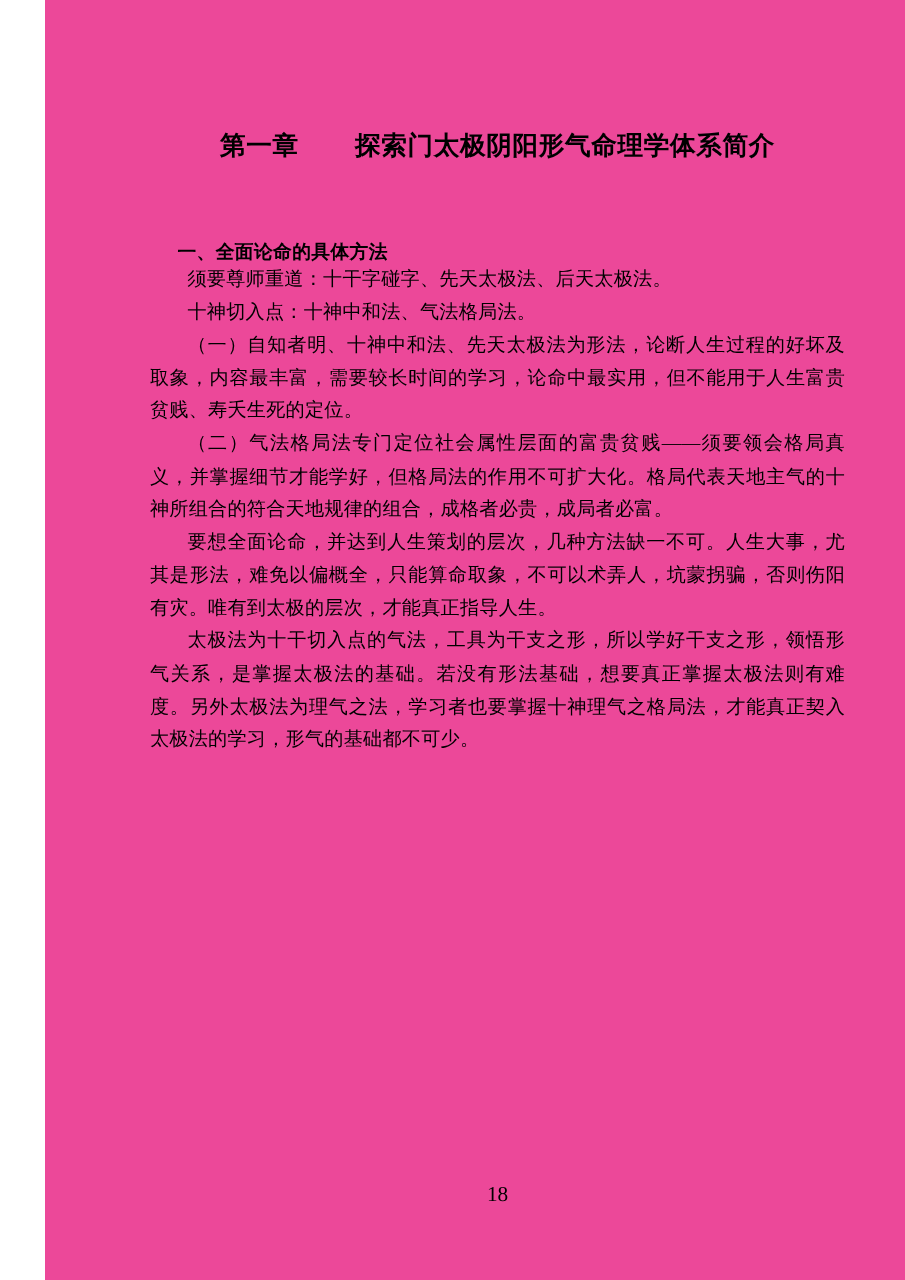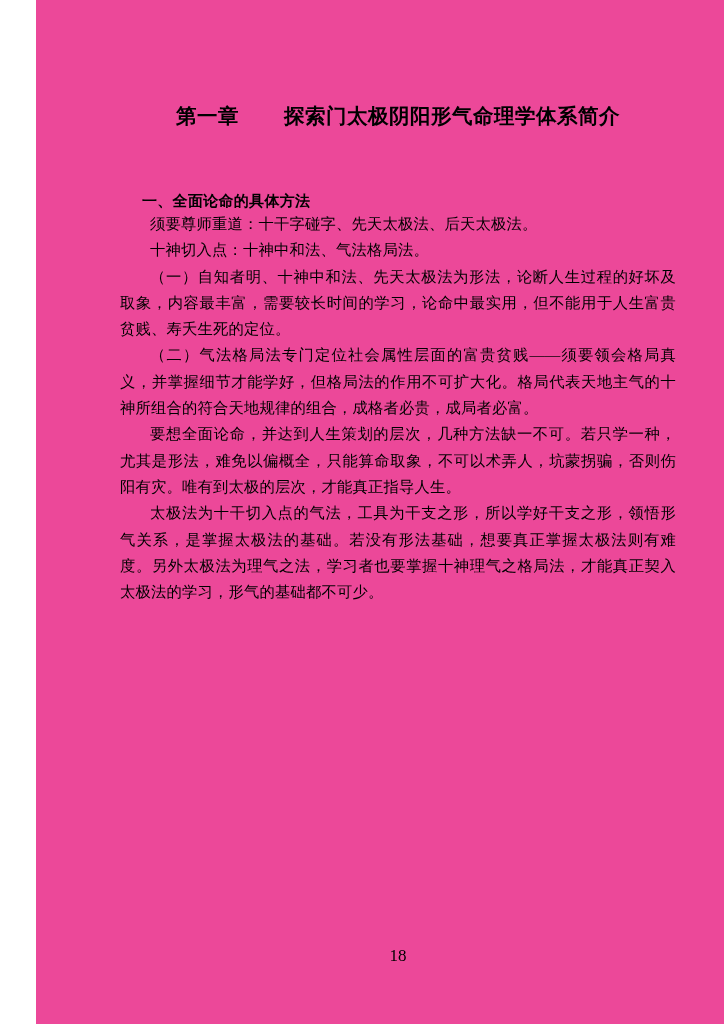--- a/index.html
+++ b/index.html
@@ -82,19 +82,19 @@
 
   <p class="body-line indent2 block-gap-lg">须要尊师重道：十干字碰字、先天太极法、后天太极法。</p>
 
   <p class="body-line indent2 block-gap-sm">十神切入点：十神中和法、气法格局法。</p>
 
   <p class="body-line indent2 block-gap-md">（一）自知者明、十神中和法、先天太极法为形法，论断人生过程的好坏及取象，内容最丰富，需要较长时间的学习，论命中最实用，但不能用于人生富贵贫贱、寿夭生死的定位。</p>
 
   <p class="body-line indent2 block-gap-md">（二）气法格局法专门定位社会属性层面的富贵贫贱——须要领会格局真义，并掌握细节才能学好，但格局法的作用不可扩大化。格局代表天地主气的十神所组合的符合天地规律的组合，成格者必贵，成局者必富。</p>
 
 
-  <p class="body-line indent2 block-gap-md">要想全面论命，并达到人生策划的层次，几种方法缺一不可。若只学一种，尤其是形法，难免以偏概全，只能算命取象，不可以术弄人，坑蒙拐骗，否则伤阳有灾。唯有到太极的层次，才能真正指导人生。</p>
+  <p class="body-line indent2 block-gap-md">要想全面论命，并达到人生策划的层次，几种方法缺一不可。人生大事，尤其是形法，难免以偏概全，只能算命取象，不可以术弄人，坑蒙拐骗，否则伤阳有灾。唯有到太极的层次，才能真正指导人生。</p>
 
   <p class="body-line indent2 block-gap-md">太极法为十干切入点的气法，工具为干支之形，所以学好干支之形，领悟形气关系，是掌握太极法的基础。若没有形法基础，想要真正掌握太极法则有难度。另外太极法为理气之法，学习者也要掌握十神理气之格局法，才能真正契入太极法的学习，形气的基础都不可少。</p>
 
   <div class="page-number">18</div>
 
 </div>
 
 </body></html>

